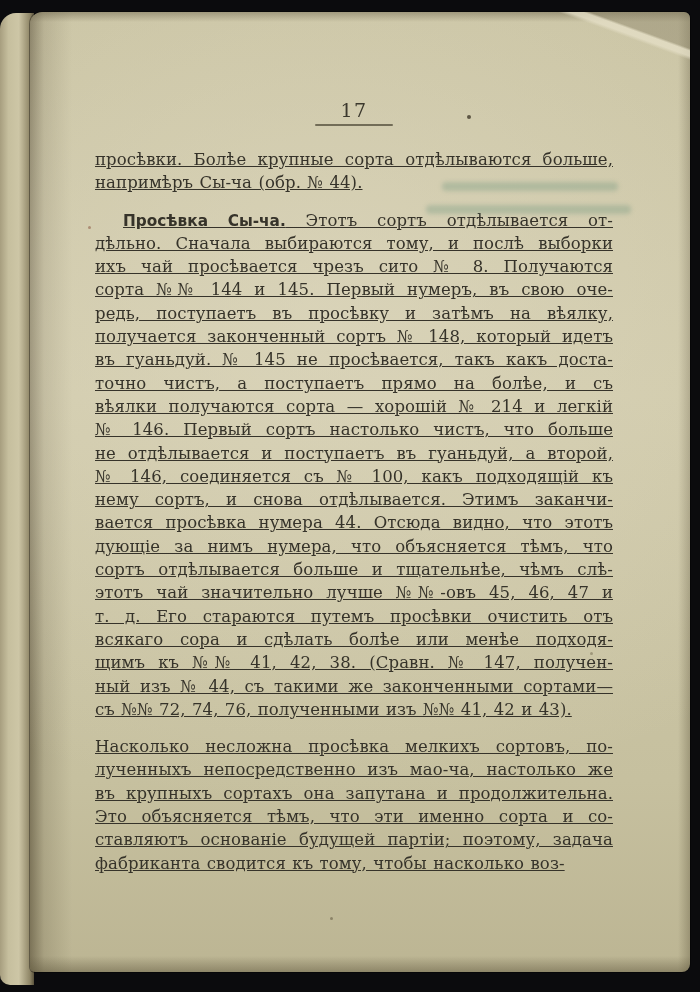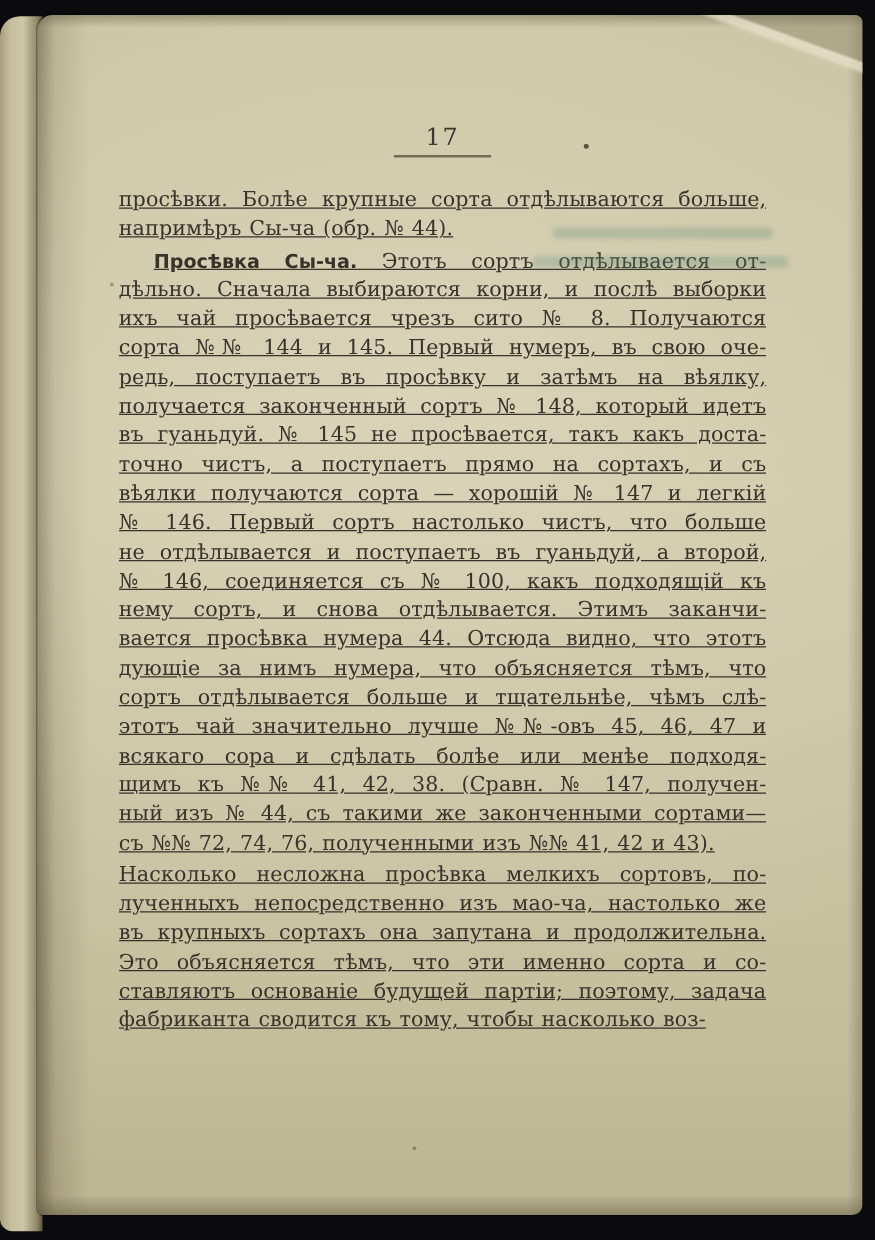--- a/index.html
+++ b/index.html
@@ -54,21 +54,21 @@
   .pagenum-rule {
     width: 78px; height: 2px; margin: 4px auto 0;
     background: rgba(82,76,58,.75); border-radius: 1px;
   }
 
   .text-block {
     position: absolute; left: 65px; top: 136px; width: 518px;
     color: #36332a;
     font-size: 16.5px; line-height: 23.3px;
   }
-  .para + .para { margin-top: 2px; }
+  .para + .para { margin-top: 14px; }
   .line {
     height: 23.3px; overflow: hidden;
     text-align: justify; text-align-last: justify;
     letter-spacing: .1px; word-spacing: 1px; text-decoration: underline;
   }
   .line.last { text-align-last: left; }
   .line.indent { text-indent: 28px; }
   .bold {
     font-family: "DejaVu Sans", sans-serif;
     font-weight: bold; font-size: 15.3px; letter-spacing: 0;
@@ -107,36 +107,37 @@
       <div class="pagenum-rule"></div>
     </div>
 
     <div class="text-block">
         <div class="para">
           <div class="line">просѣвки. Болѣе крупные сорта отдѣлываются больше,</div>
           <div class="line last">напримѣръ Сы-ча (обр. № 44).</div>
         </div>
         <div class="para">
           <div class="line indent"><span class="bold">Просѣвка Сы-ча.</span><span> Этотъ сортъ отдѣлывается от-</span></div>
-          <div class="line">дѣльно. Сначала выбираются корни, и послѣ выборки</div>
+          <div class="line">дѣльно. Сначала выбираются тому, и послѣ выборки</div>
           <div class="line">ихъ чай просѣвается чрезъ сито № 8. Получаются</div>
           <div class="line">сорта №№ 144 и 145. Первый нумеръ, въ свою оче-</div>
           <div class="line">редь, поступаетъ въ просѣвку и затѣмъ на вѣялку,</div>
           <div class="line">получается законченный сортъ № 148, который идетъ</div>
           <div class="line">въ гуаньдуй. № 145 не просѣвается, такъ какъ доста-</div>
-          <div class="line">точно чистъ, а поступаетъ прямо на сортахъ, и съ</div>
-          <div class="line">вѣялки получаются сорта — хорошій № 147 и легкій</div>
+          <div class="line">точно чистъ, а поступаетъ прямо на болѣе, и съ</div>
+          <div class="line">вѣялки получаются сорта — хорошій № 214 и легкій</div>
           <div class="line">№ 146. Первый сортъ настолько чистъ, что больше</div>
           <div class="line">не отдѣлывается и поступаетъ въ гуаньдуй, а второй,</div>
           <div class="line">№ 146, соединяется съ № 100, какъ подходящій къ</div>
           <div class="line">нему сортъ, и снова отдѣлывается. Этимъ заканчи-</div>
           <div class="line">вается просѣвка нумера 44. Отсюда видно, что этотъ</div>
           <div class="line">дующіе за нимъ нумера, что объясняется тѣмъ, что</div>
           <div class="line">сортъ отдѣлывается больше и тщательнѣе, чѣмъ слѣ-</div>
           <div class="line">этотъ чай значительно лучше №№-овъ 45, 46, 47 и</div>
+          <div class="line">т. д. Его стараются путемъ просѣвки очистить отъ</div>
           <div class="line">всякаго сора и сдѣлать болѣе или менѣе подходя-</div>
           <div class="line">щимъ къ №№ 41, 42, 38. (Сравн. № 147, получен-</div>
           <div class="line">ный изъ № 44, съ такими же законченными сортами—</div>
           <div class="line last">съ №№ 72, 74, 76, полученными изъ №№ 41, 42 и 43).</div>
         </div>
         <div class="para">
           <div class="line">Насколько несложна просѣвка мелкихъ сортовъ, по-</div>
           <div class="line">лученныхъ непосредственно изъ мао-ча, настолько же</div>
           <div class="line">въ крупныхъ сортахъ она запутана и продолжительна.</div>
           <div class="line">Это объясняется тѣмъ, что эти именно сорта и со-</div>

